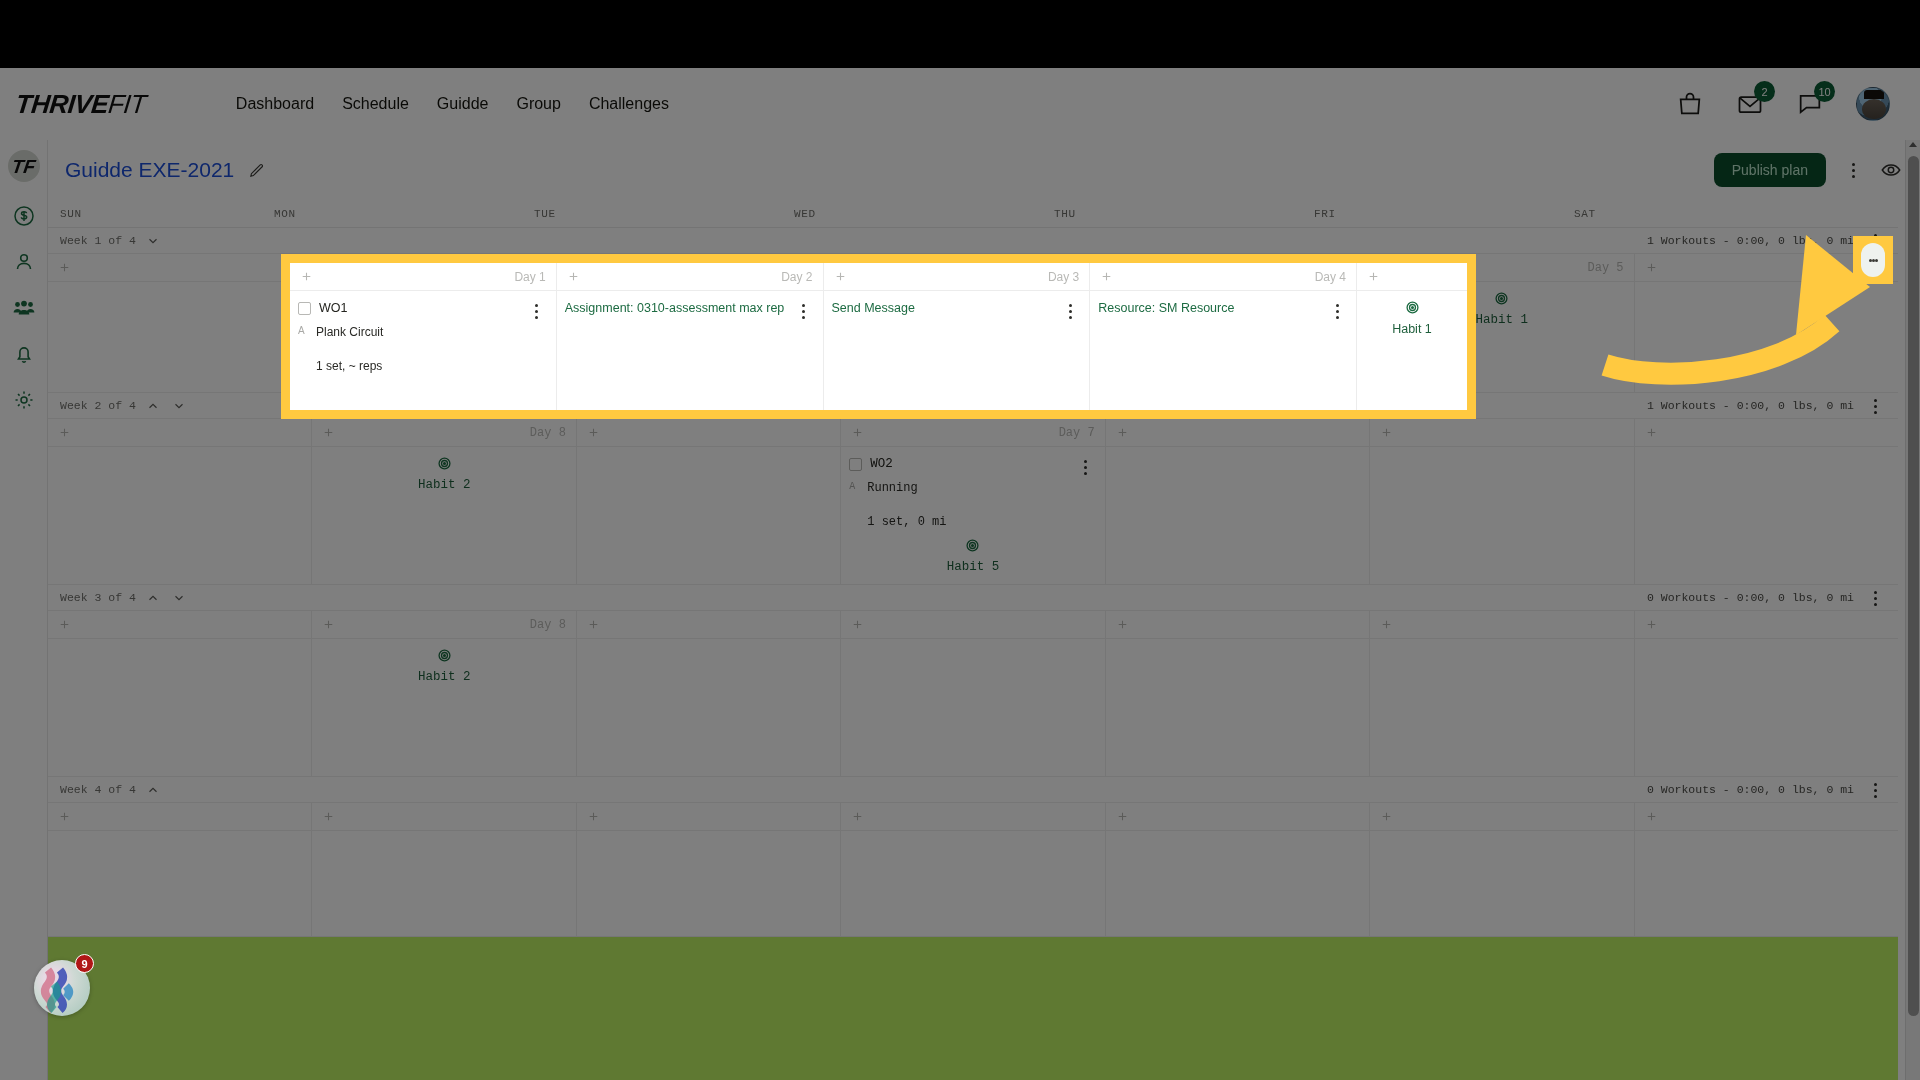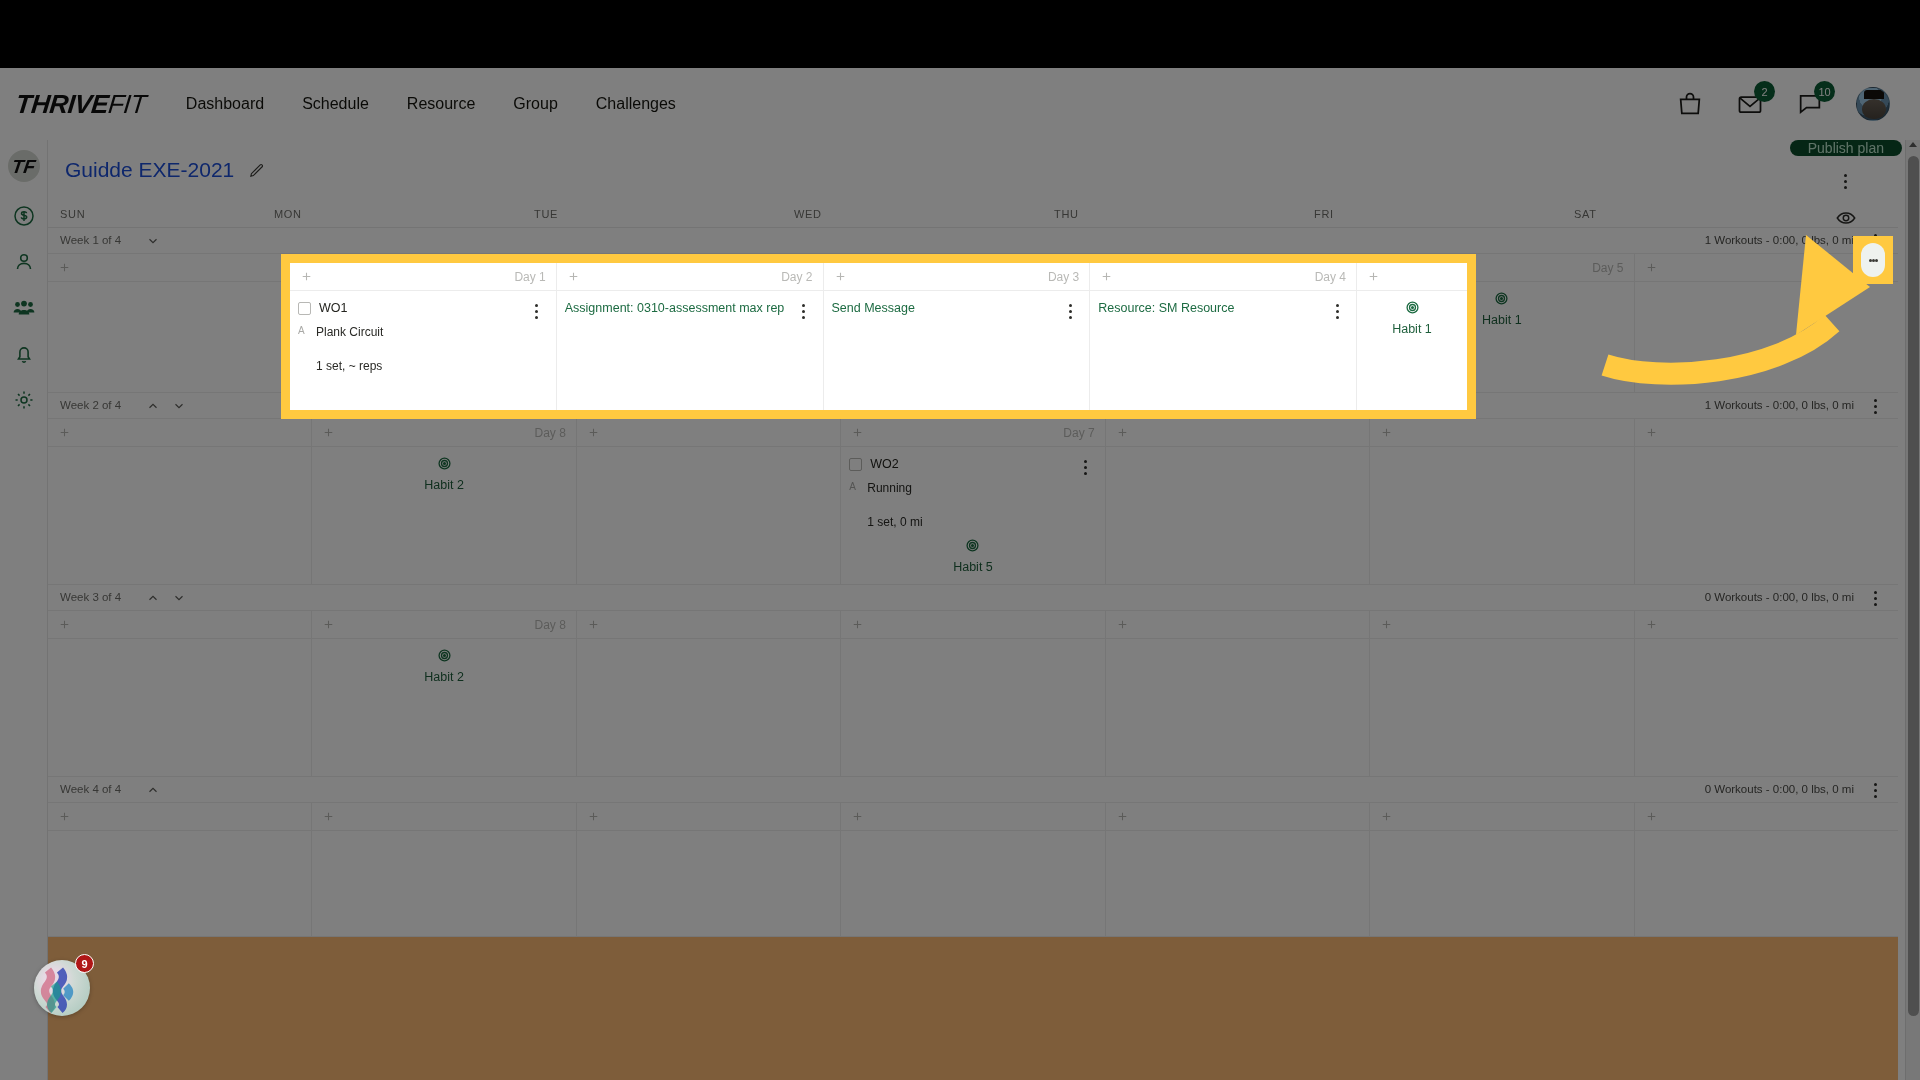--- a/index.html
+++ b/index.html
@@ -46,22 +46,22 @@
     font-style: italic;
     font-weight: bold;
     font-size: 26px;
     letter-spacing: -0.5px;
     color: #111;
     transform: skewX(-6deg);
   }
   .logo .thin { font-weight: 400; }
   .nav {
     display: flex; align-items: center;
-    margin-left: 40px;
-    gap: 38px;
+    margin-left: 90px;
+    gap: 28px;
   }
   .nav a {
     font-size: 16px; color: #15150f;
     text-decoration: none;
   }
   .header-right {
     position: absolute; right: 30px; top: 0;
     height: 72px;
     display: flex; align-items: center; gap: 32px;
   }
@@ -125,41 +125,42 @@
     width: 1872px; height: 60px;
     background: #ffffff;
     display: flex; align-items: center;
     z-index: 6;
   }
   .ptitle { margin-left: 17px; font-size: 21px; color: #1d4ed8; }
   .pencil { margin-left: 14px; width: 17px; height: 17px; color:#3a3a36; }
   .pencil svg{width:17px;height:17px;display:block;}
   .title-actions {
     position: absolute; right: 18px; top: 0; height:60px;
-    display: flex; align-items: center; gap: 18px; flex-direction: column;
+    display: flex; align-items: center; gap: 18px;
   }
   .btn-publish {
     background: #0a4d2b; color: #bfe7cf;
     border: none; border-radius: 8px;
     height: 34px; padding: 0 18px;
     font-size: 14px; cursor: pointer;
     font-family: "Liberation Sans", sans-serif;
   }
   .kebab { width: 18px; height: 18px; display:flex; flex-direction:column;
            align-items:center; justify-content:center; gap:3px; cursor:pointer; }
   .kebab i { width: 3px; height: 3px; border-radius:50%; background:#2d2d2a; display:block; }
   .eye { width:22px;height:22px;color:#2d2d2a; }
   .eye svg{width:22px;height:22px;display:block;}
 
   
   .calwrap {
     position: absolute; top: 200px; left: 48px;
     width: 1850px; height: 880px;
-    background: #fdba74;
+    background: #bef264;
     z-index: 4;
+    font-family: Liberation Mono, monospace;
   }
   .dayhdr {
     position: relative; height: 28px;
     background: #fff;
     border-bottom: 1px solid #e9e9e9;
   }
   .dayhdr .dh {
     position: absolute; top: 8px;
     font-size: 11px; color: #6f6f6b; letter-spacing: 0.7px;
   }
@@ -320,21 +321,21 @@
 
   <div class="topbar"></div>
 
   <div class="header">
     <div class="logo">
       <span>THRIVE</span><span class="thin">FIT</span>
     </div>
     <div class="nav">
       <a href="#">Dashboard</a>
       <a href="#">Schedule</a>
-      <a href="#">Resource</a>
+      <a href="#">Guidde</a>
       <a href="#">Group</a>
       <a href="#">Challenges</a>
     </div>
     <div class="header-right">
       <div class="hicon">
         <svg viewBox="0 0 24 24" fill="none" stroke="currentColor" stroke-width="1.5">
           <path d="M4 8h16l-1 12H5L4 8z"></path>
             <path d="M9 8V6a3 3 0 0 1 6 0v2"></path>
         </svg>
       </div>

